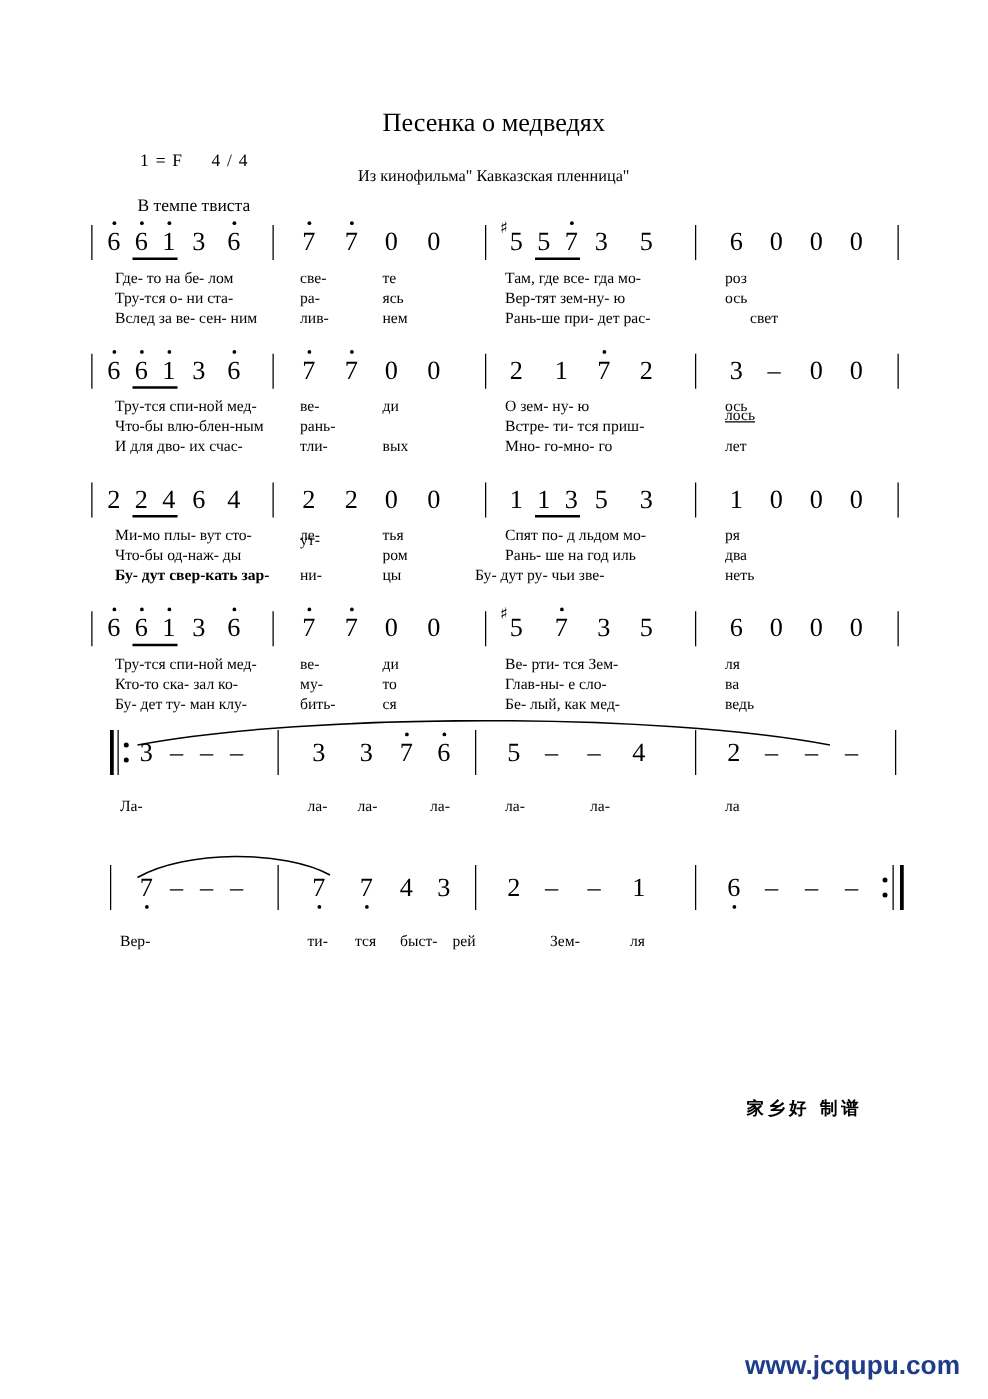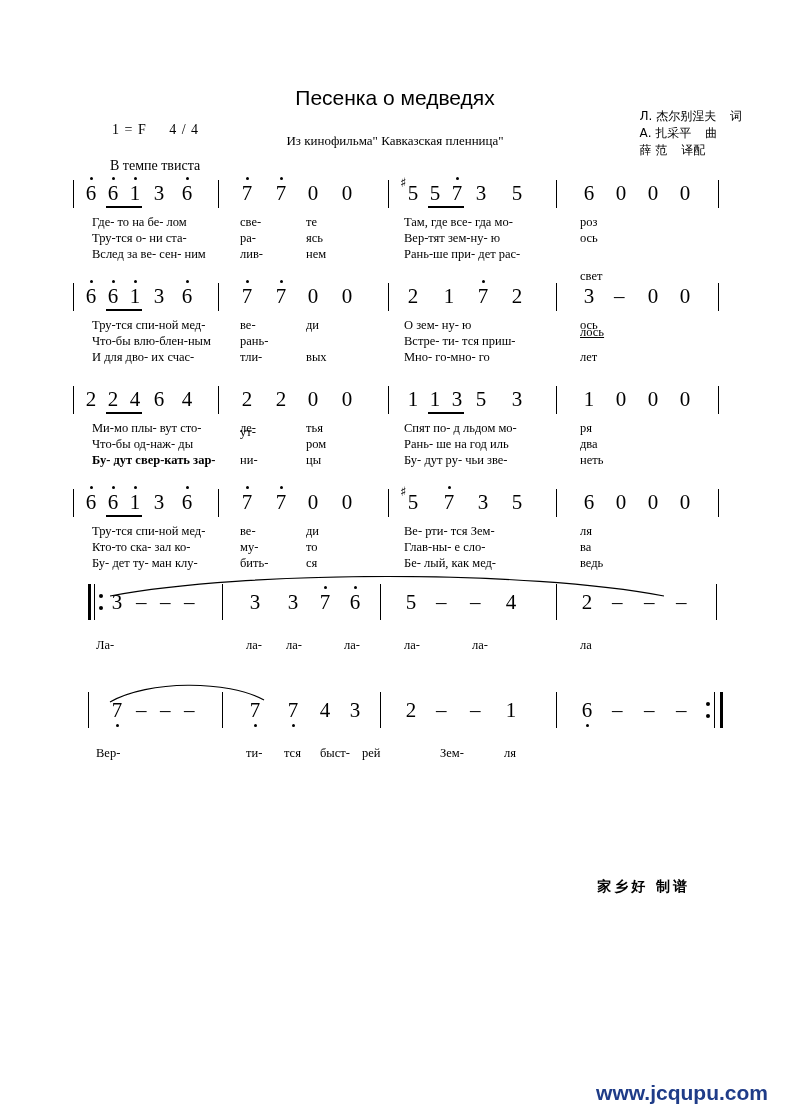--- a/index.html
+++ b/index.html
@@ -29,21 +29,21 @@
     text-align: center;
     font-family: "DejaVu Sans", sans-serif;
     font-size: 21px;
     font-weight: bold;
     letter-spacing: 2px;
   }
   .title-ru {
     position: absolute;
     top: 86px; left: 0; width: 790px;
     text-align: center;
-    font-family: Liberation Sans, sans-serif;
+    font-family: Liberation Serif, serif;
     font-size: 21px;
   }
   .subtitle-cn {
     position: absolute;
     top: 114px; left: 0; width: 790px;
     text-align: center;
     font-family: "DejaVu Sans", sans-serif;
     font-size: 12px;
   }
   .subtitle-ru {
@@ -169,34 +169,20 @@
 
   <div class="title-ru">Песенка о медведях</div>
   <div class="subtitle-ru">Из кинофильма" Кавказская пленница"</div>
 
   <div class="key-sig">
     <span>1 = F</span>
     &nbsp;&nbsp;&nbsp;
     <span>4 / 4</span>
   </div>
 
-  <div class="credits">
-    <div>
-      <span class="w">Л. 杰尔别涅夫</span>
-      <span class="role">词</span>
-    </div>
-    <div>
-      <span class="w">А. 扎采平</span>
-      <span class="role">曲</span>
-    </div>
-    <div>
-      <span class="w">薛 范</span>
-      <span class="role">译配</span>
-    </div>
-  </div>
 
   <div class="tempo">В темпе твиста</div>
 
   <div class="system" style="top:175px; height:115px;">
     <div class="barline" style="left:73px; top:5px; height:28px;"></div>
     <div class="barline" style="left:218px; top:5px; height:28px;"></div>
     <div class="barline" style="left:388px; top:5px; height:28px;"></div>
     <div class="barline" style="left:556px; top:5px; height:28px;"></div>
     <div class="barline" style="left:718px; top:5px; height:28px;"></div>
 
@@ -241,21 +227,21 @@
     <div class="lyric" style="left:92px; top:56px;">Тру-тся о- ни ста-</div>
     <div class="lyric" style="left:240px; top:56px;">ра-</div>
     <div class="lyric" style="left:306px; top:56px;">ясь</div>
     <div class="lyric" style="left:404px; top:56px;">Вер-тят зем-ну- ю</div>
     <div class="lyric" style="left:580px; top:56px;">ось</div>
 
     <div class="lyric" style="left:92px; top:72px;">Вслед за ве- сен- ним</div>
     <div class="lyric" style="left:240px; top:72px;">лив-</div>
     <div class="lyric" style="left:306px; top:72px;">нем</div>
     <div class="lyric" style="left:404px; top:72px;">Рань-ше при- дет рас-</div>
-    <div class="lyric" style="left:580px; top:72px;margin-top:22px;">свет</div>
+    <div class="lyric" style="left:600px; top:72px;">свет</div>
   </div>
 
   <div class="system" style="top:278px; height:115px;">
     <div class="barline" style="left:73px; top:5px; height:28px;"></div>
     <div class="barline" style="left:218px; top:5px; height:28px;"></div>
     <div class="barline" style="left:388px; top:5px; height:28px;"></div>
     <div class="barline" style="left:556px; top:5px; height:28px;"></div>
     <div class="barline" style="left:718px; top:5px; height:28px;"></div>
 
     <div class="note" style="left:84px; top:8px; width:14px;">6</div>
@@ -344,21 +330,21 @@
 
     <div class="lyric" style="left:92px; top:56px;">Что-бы од-наж- ды</div>
     <div class="lyric" style="left:240px; top:44px;">ут-</div>
     <div class="lyric" style="left:306px; top:56px;">ром</div>
     <div class="lyric" style="left:404px; top:56px;">Рань- ше на год иль</div>
     <div class="lyric" style="left:580px; top:56px;">два</div>
 
     <div class="lyric" style="left:92px; top:72px;font-weight:bold;">Бу- дут свер-кать зар-</div>
     <div class="lyric" style="left:240px; top:72px;">ни-</div>
     <div class="lyric" style="left:306px; top:72px;">цы</div>
-    <div class="lyric" style="left:404px; top:72px;text-align:center;">Бу- дут ру- чьи зве-</div>
+    <div class="lyric" style="left:380px; top:72px;text-align:center;">Бу- дут ру- чьи зве-</div>
     <div class="lyric" style="left:580px; top:72px;">неть</div>
   </div>
 
   <div class="system" style="top:484px; height:115px;">
     <div class="barline" style="left:73px; top:5px; height:28px;"></div>
     <div class="barline" style="left:218px; top:5px; height:28px;"></div>
     <div class="barline" style="left:388px; top:5px; height:28px;"></div>
     <div class="barline" style="left:556px; top:5px; height:28px;"></div>
     <div class="barline" style="left:718px; top:5px; height:28px;"></div>
 

